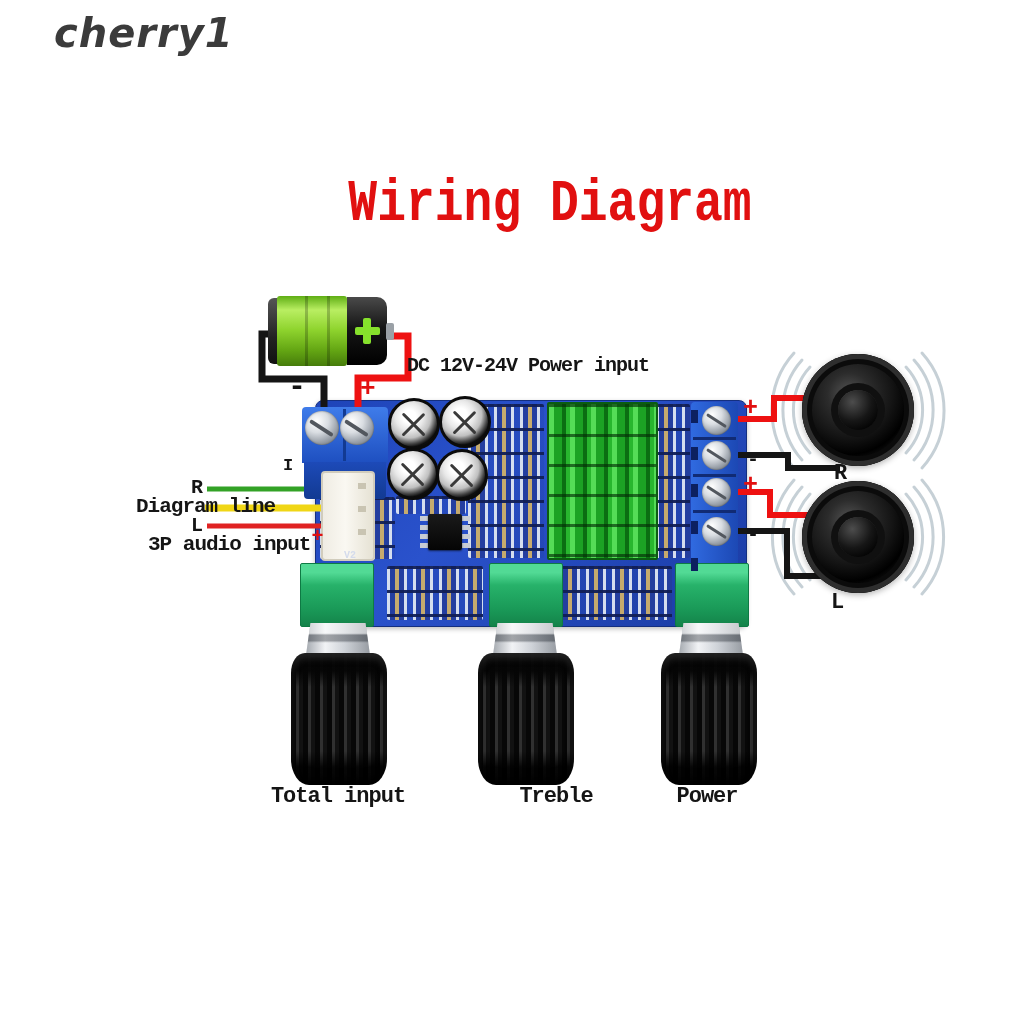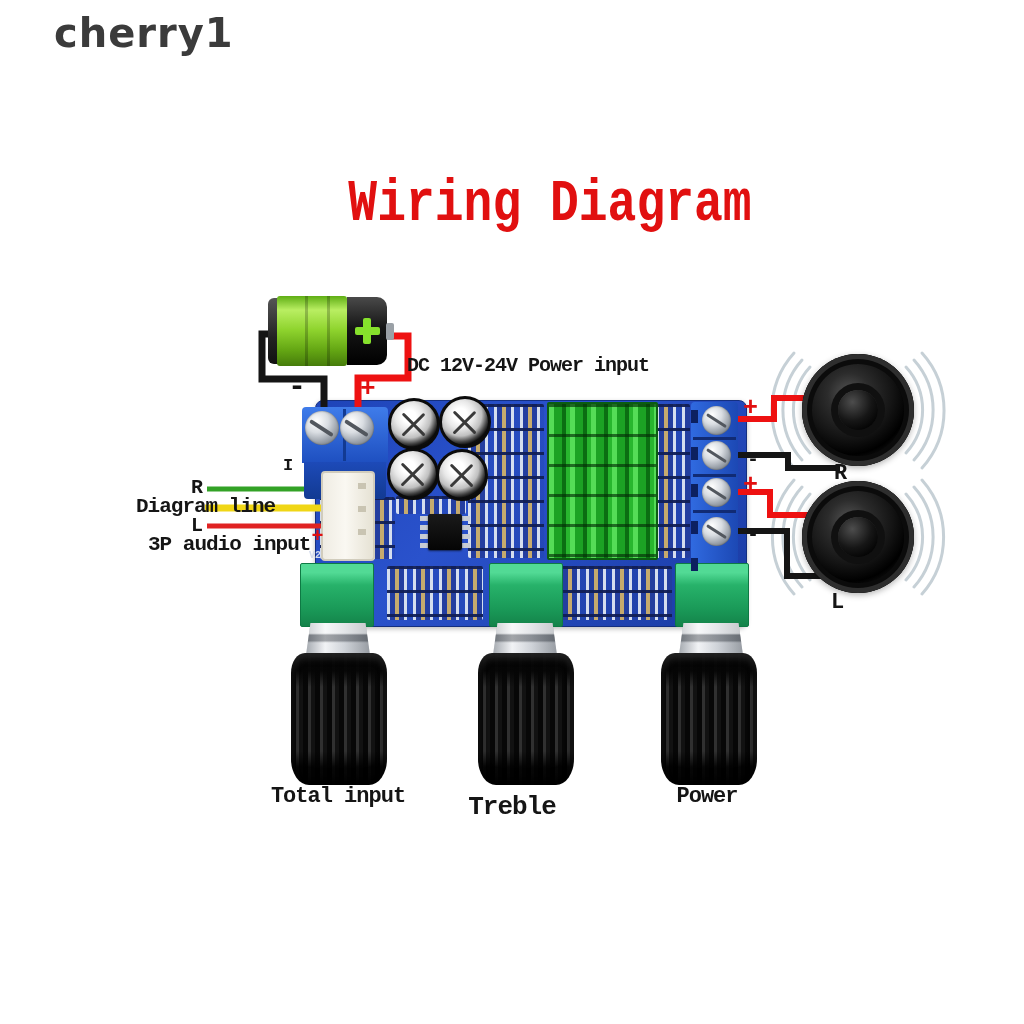--- a/index.html
+++ b/index.html
@@ -89,25 +89,25 @@
   .nut{width:64px;height:32px;z-index:5;clip-path:polygon(7% 0,93% 0,100% 100%,0 100%);
        background:linear-gradient(180deg, rgba(255,255,255,.55) 0 32%, rgba(70,74,80,.45) 38% 55%, rgba(255,255,255,.2) 62%),
                   linear-gradient(90deg,#8f959d,#eef0f3 30%,#c3c8cf 60%,#7d838b);}
   .knob{width:96px;height:132px;z-index:5;
         border-radius:14px 14px 18px 18px / 20px 20px 26px 26px;
         background:linear-gradient(180deg, rgba(5,5,5,.95) 0 18px, rgba(0,0,0,0) 34px 98px, rgba(0,0,0,.85) 114px),
                    repeating-linear-gradient(90deg,#070707 0 5px,#303030 5px 8px,#121212 8px 12px);
         box-shadow:inset 0 -7px 9px rgba(0,0,0,.85), inset 0 5px 7px rgba(70,70,70,.5);}
 
   .watermark{left:54px;top:10px;font-family:"DejaVu Sans", sans-serif;font-weight:bold;
-             font-size:40px;color:#3b3b3b;letter-spacing:1px;z-index:6;position:absolute;}
+             font-size:40px;color:#3b3b3b;letter-spacing:1px;z-index:6;position:absolute;font-style:italic;}
   .title{left:550px;top:170px;transform:translateX(-50%) scaleY(1.25);transform-origin:top center;
          font-size:48px;letter-spacing:0px;z-index:6;}
   .sup{position:relative;top:-8px;left:1px;font-size:20px;}
-  .vtext{left:309px;top:550px;font-size:10px;color:#d4dbec;letter-spacing:0;z-index:6;}
+  .vtext{left:344px;top:550px;font-size:10px;color:#d4dbec;letter-spacing:0;z-index:6;}
   .center{transform:translateX(-50%);}
 </style>
 </head>
 <body>
 
 <div id="canvas">
 
   <div class="watermark">cherry1</div>
   <div class="t title red">Wiring Diagram</div>
   <div class="t" style="left:407px;top:354px;font-size:20px;">DC 12V-24V Power input</div>
@@ -121,21 +121,21 @@
   <div class="t" style="left:134px;top:533px;font-size:21px;margin-left:14px;"><span>3P audio input</span><span class="sup red">+</span></div>
 
   <div class="t red" style="left:743px;top:394px;font-size:25px;">+</div>
   <div class="t" style="left:747px;top:448px;font-size:20px;">-</div>
   <div class="t red" style="left:743px;top:471px;font-size:25px;">+</div>
   <div class="t" style="left:747px;top:523px;font-size:20px;">-</div>
   <div class="t" style="left:834px;top:461px;font-size:22px;">R</div>
   <div class="t" style="left:831px;top:590px;font-size:22px;">L</div>
 
   <div class="t center" style="left:338px;top:784px;font-size:22px;">Total input</div>
-  <div class="t center" style="left:512px;top:784px;font-size:26px;margin-top:8px;">Treble</div>
+  <div class="t center" style="left:556px;top:784px;font-size:22px;">Treble</div>
   <div class="t center" style="left:707px;top:784px;font-size:22px;">Power</div>
 
   <div class="c board"></div>
   <div class="c smd" style="left:320px;top:497px;width:75px;height:62px;"></div>
   <div class="c smd" style="left:468px;top:404px;width:76px;height:154px;"></div>
   <div class="c smd" style="left:396px;top:496px;width:70px;height:18px;"></div>
   <div class="c smd" style="left:656px;top:404px;width:34px;height:154px;"></div>
   <div class="c smd" style="left:387px;top:566px;width:96px;height:54px;"></div>
   <div class="c smd" style="left:560px;top:566px;width:112px;height:54px;"></div>
   <div class="t vtext">V2</div>

